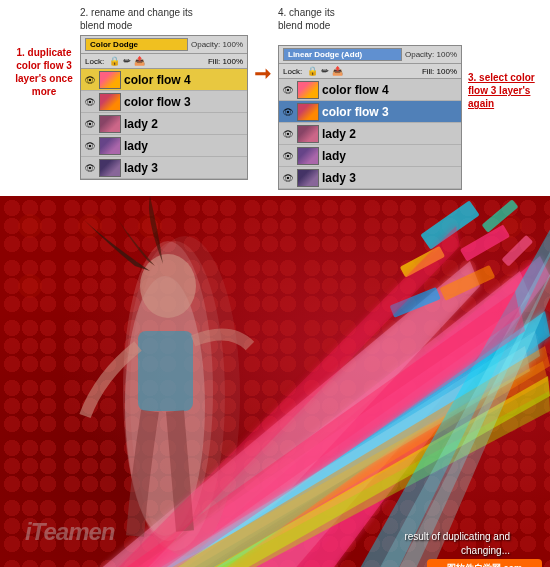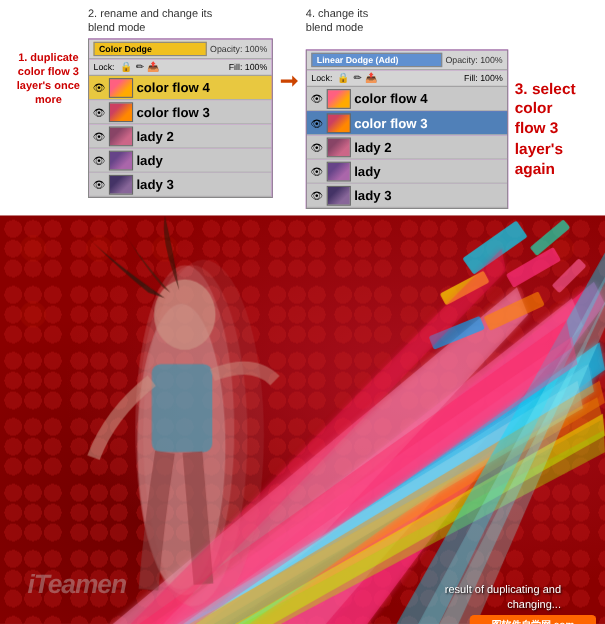--- a/index.html
+++ b/index.html
@@ -196,29 +196,30 @@
     }
 
     .right-block {
       display: flex;
       flex-direction: column;
       flex: 1;
       position: relative;
     }
 
     .step3-label {
-      font-size: 14px;
+      font-size: 10px;
       color: #c00;
       font-weight: bold;
       position: absolute;
       right: 2px;
       top: 65px;
       width: 72px;
       text-align: left;
       line-height: 1.3;
+      text-decoration: underline;
     }
 
     
     .bottom-image {
       width: 550px;
       height: 390px;
       background: #8b0000;
       position: relative;
       overflow: hidden;
     }

